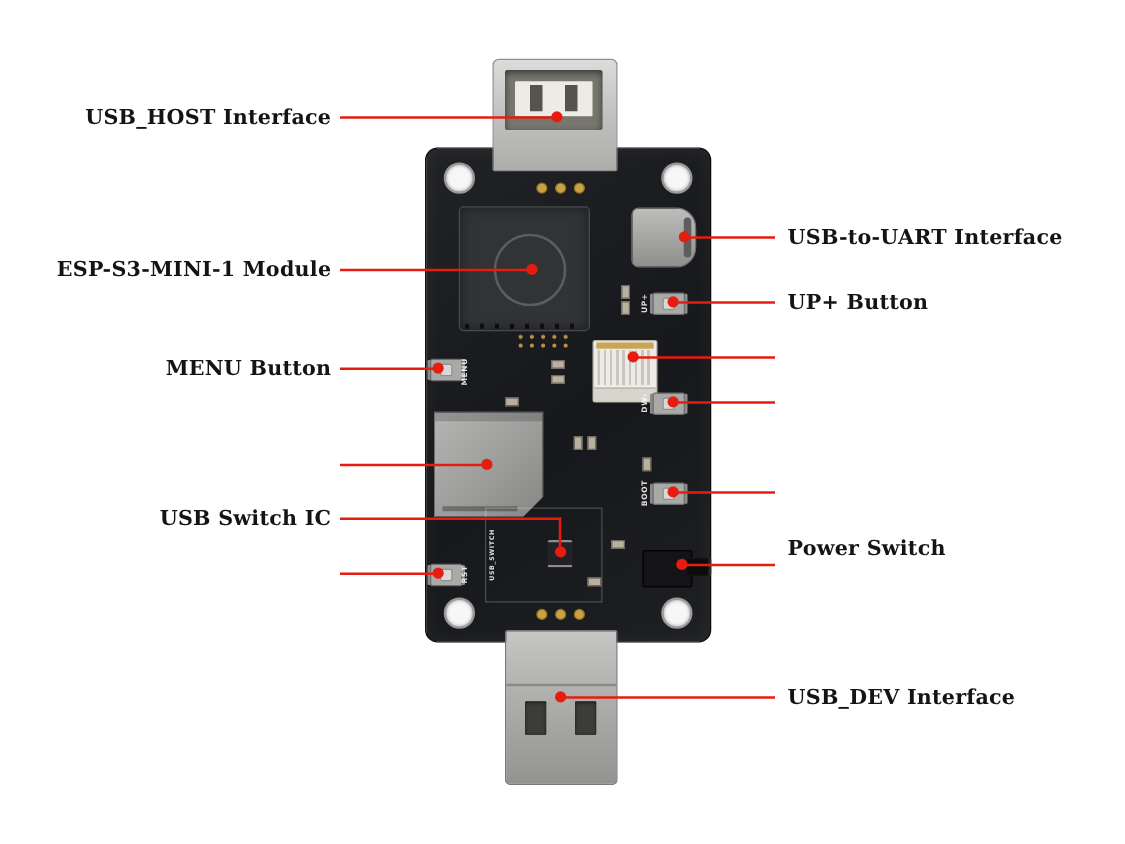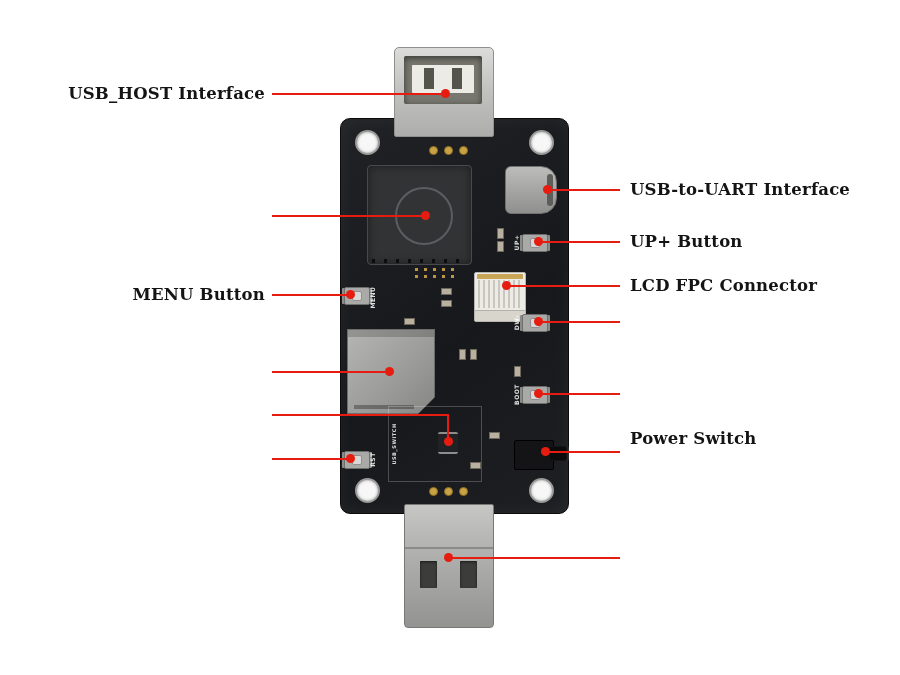--- a/index.html
+++ b/index.html
@@ -229,20 +229,22 @@
   <div class="line" style="left:538px;top:393px;width:82px"></div>
   <div class="dot" style="left:534px;top:389px"></div>
 
   <div class="line" style="left:545px;top:451px;width:75px"></div>
   <div class="dot" style="left:541px;top:447px"></div>
 
   <div class="line" style="left:449px;top:557px;width:171px"></div>
   <div class="dot" style="left:444px;top:553px"></div>
 
   <div class="lbl lbl-left" style="right:635px;top:83px">USB_HOST Interface</div>
+  <div class="lbl lbl-left" style="right:635px;top:205px">ESP-S3-MINI-1 Module</div>
   <div class="lbl lbl-left" style="right:635px;top:284px">MENU Button</div>
+  <div class="lbl lbl-left" style="right:635px;top:404px">USB Switch IC</div>
 
   <div class="lbl" style="left:630px;top:179px">USB-to-UART Interface</div>
   <div class="lbl" style="left:630px;top:231px">UP+ Button</div>
-  <div class="lbl" style="left:630px;top:275px">LCD FPC Connector</div>
   <div class="lbl" style="left:630px;top:428px">Power Switch</div>
+  <div class="lbl" style="left:630px;top:547px">USB_DEV Interface</div>
 
 </div>
 
 </body></html>

